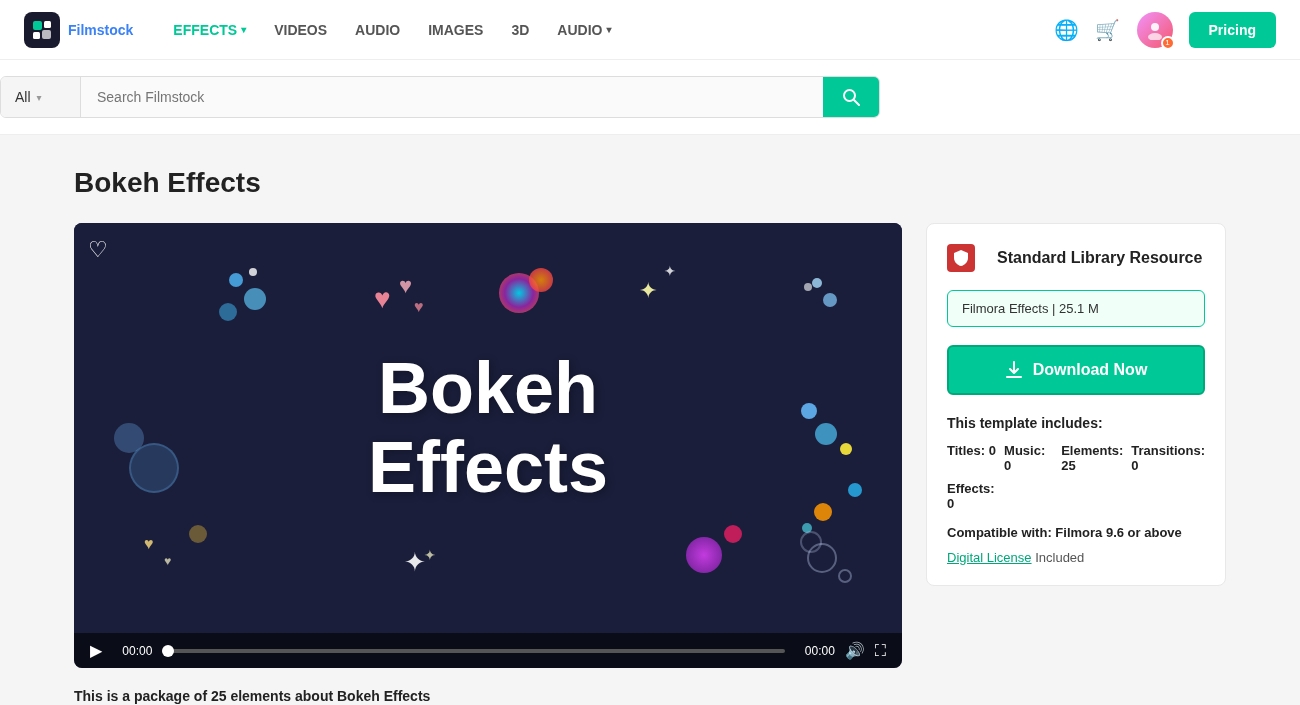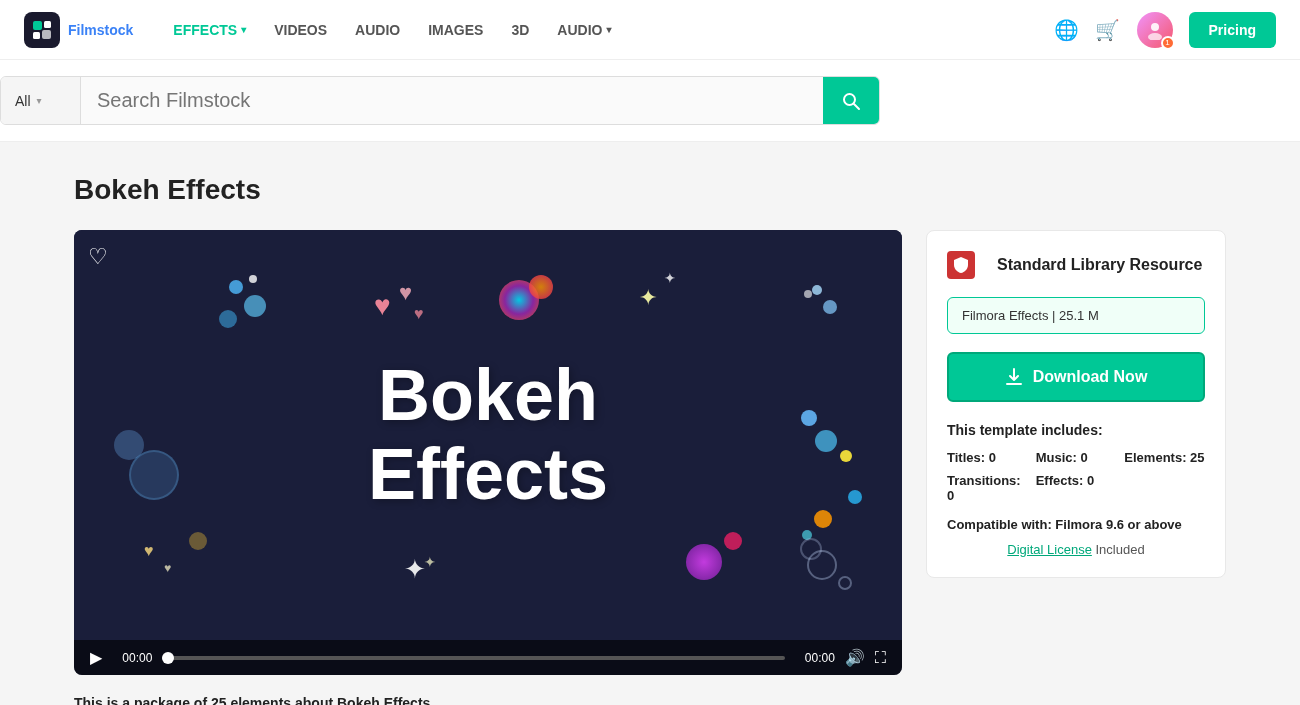--- a/index.html
+++ b/index.html
@@ -82,21 +82,21 @@
       background: #f5f5f5;
       border-right: 1px solid #ddd;
       font-size: 14px; color: #333; cursor: pointer;
       min-width: 80px;
     }
     .search-filter .chevron { font-size: 10px; color: #999; }
     .search-input {
       flex: 1;
       border: none; outline: none;
       padding: 12px 16px;
-      font-size: 20px; color: #737373;
+      font-size: 14px; color: #737373;
       background: #fafafa;
     }
     .search-btn {
       background: #00c896; border: none; cursor: pointer;
       padding: 0 18px;
       display: flex; align-items: center; justify-content: center;
     }
     .search-btn svg { fill: #fff; }
 
     
@@ -234,33 +234,33 @@
       cursor: pointer;
       display: flex; align-items: center; justify-content: center; gap: 10px;
       margin-bottom: 20px;
     }
     .download-btn svg { fill: #fff; }
 
     .template-info-title {
       font-size: 14px; font-weight: 600; color: #222; margin-bottom: 12px;
     }
     .template-grid {
-      display: grid; grid-template-columns: 1fr 1fr 1fr; gap: 8px;
+      display: grid; grid-template-columns: 1fr 1fr 1fr 1fr; gap: 8px;
       margin-bottom: 14px;
     }
     .template-item { font-size: 13px; color: #555; }
     .template-item span { font-weight: 700; color: #222; }
 
     .compatible-row {
       font-size: 13px; color: #555; margin-bottom: 10px;
     }
     .compatible-row span { font-weight: 700; color: #222; }
 
     .license-row {
-      font-size: 13px; color: #555; text-align: center;
+      font-size: 13px; color: #555; text-align: left;
     }
     .license-link { color: #00a87a; text-decoration: underline; cursor: pointer; }
 
     
     .description {
       margin-top: 20px;
       font-size: 14px; font-weight: 600; color: #222;
     }
   </style>
 </head>

